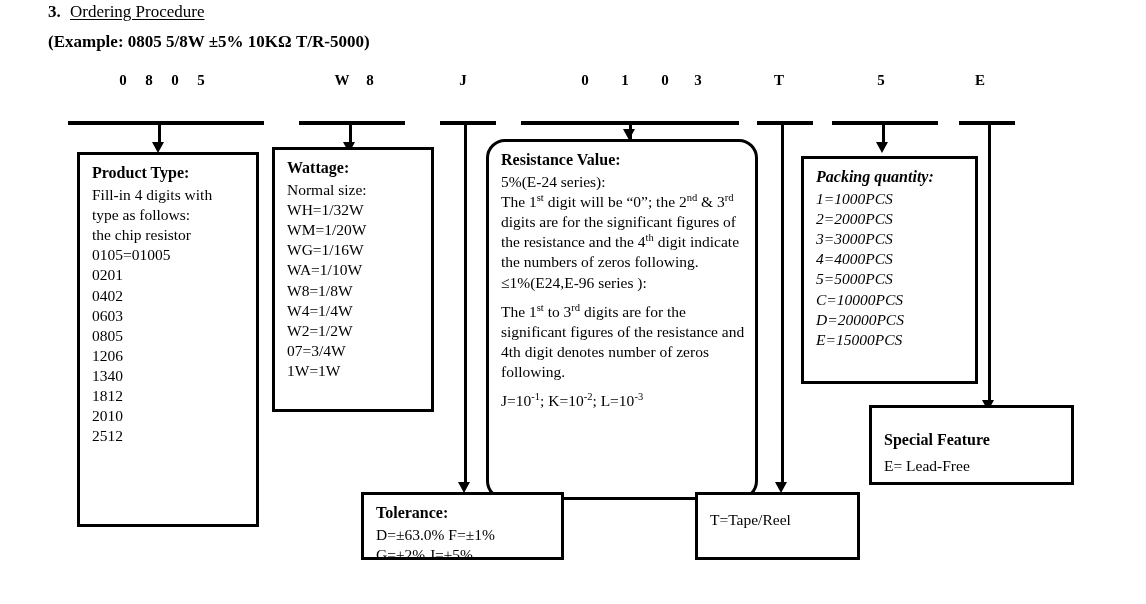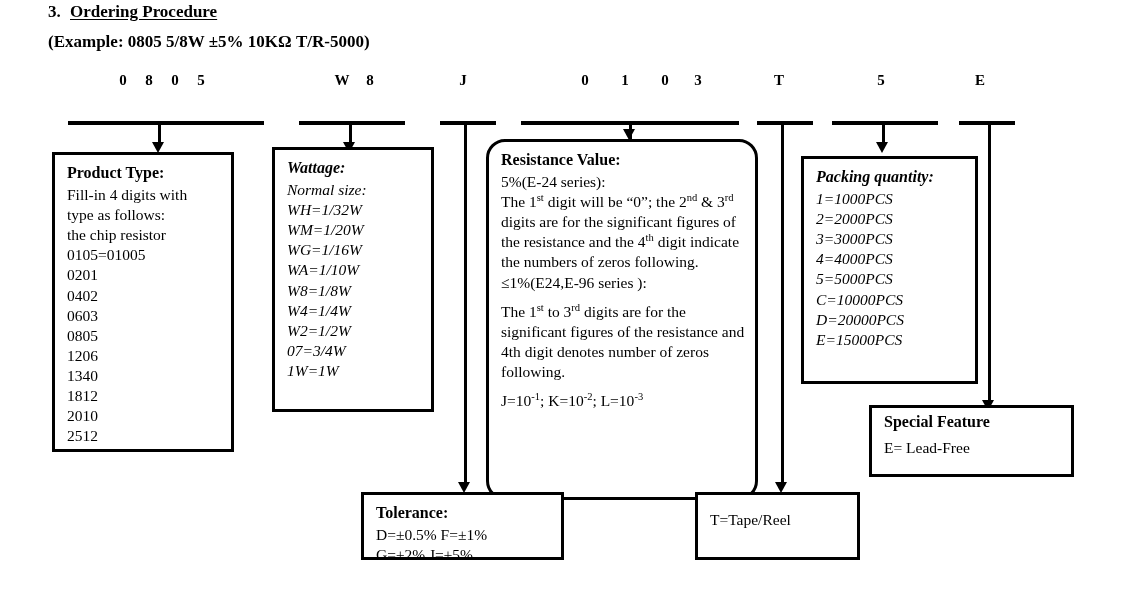--- a/index.html
+++ b/index.html
@@ -3,21 +3,21 @@
 <meta charset="utf-8">
 <style>
   html,body{margin:0;padding:0;background:#ffffff;}
   body{width:1146px;height:604px;position:relative;overflow:hidden;
        font-family:"Liberation Serif","DejaVu Serif",serif;color:#000;}
 
   .abs{position:absolute;}
 
   
   #heading-number{left:48px;top:2px;font-size:17px;font-weight:bold;}
-  #heading-title{left:70px;top:2px;font-size:17px;font-weight:bold;
+  #heading-title{left:70px;top:2px;font-size:17px;font-weight:normal;
                  text-decoration:underline;text-underline-offset:2px;}
   #example-line{left:48px;top:32px;font-size:17px;font-weight:bold;white-space:nowrap;}
 
   
   .code-group{position:absolute;top:72px;font-size:15px;font-weight:bold;
               display:flex;white-space:nowrap;}
   .code-group span{display:inline-block;text-align:center;}
 
   
   .bar{position:absolute;height:4px;background:#000;}
@@ -98,38 +98,38 @@
 <div class="arrow abs" style="left:775px;top:482px;"></div>
 
 <div class="bar abs" style="left:832px;top:121px;width:106px;"></div>
 <div class="stem abs" style="left:882px;top:121px;height:25px;"></div>
 <div class="arrow abs" style="left:876px;top:142px;"></div>
 
 <div class="bar abs" style="left:959px;top:121px;width:56px;"></div>
 <div class="stem abs" style="left:988px;top:121px;height:286px;"></div>
 <div class="arrow abs" style="left:982px;top:400px;"></div>
 
-<div class="box" style="left:52px;top:152px;width:182px;height:300px;">
+<div class="box" style="left:77px;top:152px;width:182px;height:375px;">
   <div class="title">Product Type:</div>
   <div class="line">Fill-in 4 digits with</div>
   <div class="line">type as follows:</div>
   <div class="line">the chip resistor</div>
   <div class="line">0105=01005</div>
   <div class="line">0201</div>
   <div class="line">0402</div>
   <div class="line">0603</div>
   <div class="line">0805</div>
   <div class="line">1206</div>
   <div class="line">1340</div>
   <div class="line">1812</div>
   <div class="line">2010</div>
   <div class="line">2512</div>
 </div>
 
-<div class="box" style="left:272px;top:147px;width:162px;height:265px;font-style:italic;">
+<div class="box" style="left:272px;top:147px;width:162px;height:265px;">
   <div class="title">Wattage:</div>
   <div class="line">Normal size:</div>
   <div class="line">WH=1/32W</div>
   <div class="line">WM=1/20W</div>
   <div class="line">WG=1/16W</div>
   <div class="line">WA=1/10W</div>
   <div class="line">W8=1/8W</div>
   <div class="line">W4=1/4W</div>
   <div class="line">W2=1/2W</div>
   <div class="line">07=3/4W</div>
@@ -152,26 +152,26 @@
   <div class="line">1=1000PCS</div>
   <div class="line">2=2000PCS</div>
   <div class="line">3=3000PCS</div>
   <div class="line">4=4000PCS</div>
   <div class="line">5=5000PCS</div>
   <div class="line">C=10000PCS</div>
   <div class="line">D=20000PCS</div>
   <div class="line">E=15000PCS</div>
 </div>
 
-<div class="box" style="left:869px;top:405px;width:205px;height:72px;padding-top:4px;">
+<div class="box" style="left:869px;top:405px;width:205px;height:80px;padding-top:22px;">
   <div class="title">Special Feature</div>
   <div class="line" style="margin-top:5px;">E= Lead-Free</div>
 </div>
 
 <div class="box" style="left:361px;top:492px;width:203px;height:68px;">
   <div class="title">Tolerance:</div>
-  <div class="line">D=±0.5%  F=±1%</div>
+  <div class="line">D=±63.0%  F=±1%</div>
   <div class="line">G=±2%   J=±5%</div>
 </div>
 
 <div class="box" style="left:695px;top:492px;width:165px;height:68px;padding-top:10px;">
   <div class="line" style="margin-top:5px;">T=Tape/Reel</div>
 </div>
 
 </body></html>

